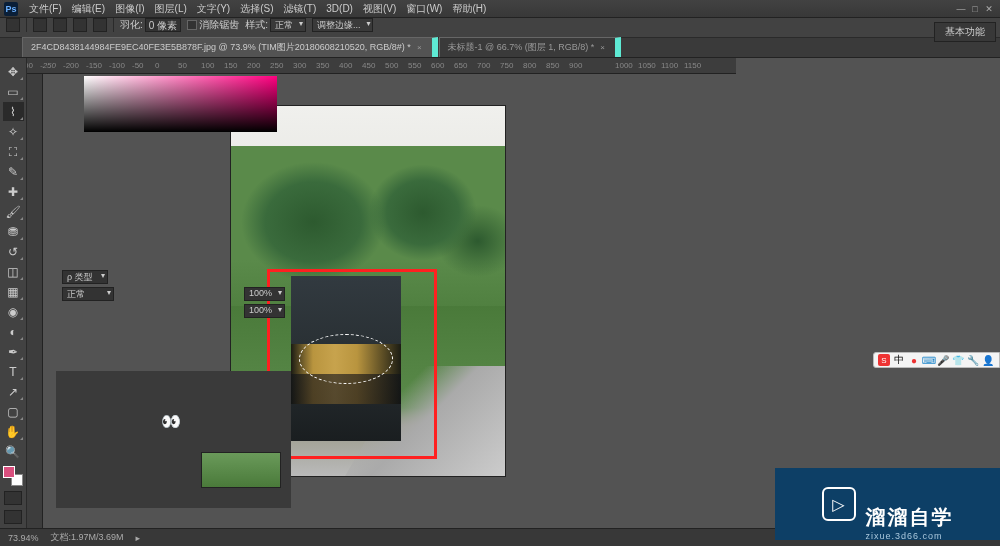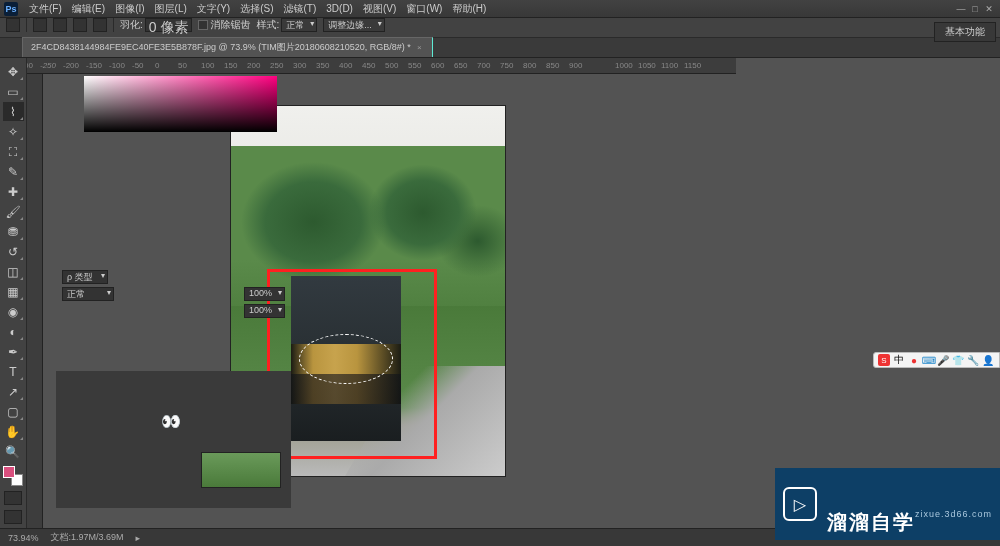--- a/index.html
+++ b/index.html
@@ -7,28 +7,28 @@
 
 .menubar { height: 18px; background: linear-gradient(#424242,#383838); display: flex; align-items: center; padding: 0 4px; font-size: 10px; color: #ccc; border-bottom: 1px solid #222; }
 .menubar .logo { width: 14px; height: 14px; background: #0a1f38; border-radius: 2px; margin-right: 6px; display: flex; align-items: center; justify-content: center; color: #6ab0ff; font-size: 9px; font-weight: bold; }
 .menubar .menu-item { padding: 0 5px; cursor: default; }
 .menubar .spacer { flex: 1; }
 .menubar .win-ctrl { width: 14px; text-align: center; color: #aaa; font-size: 9px; }
 
 .optbar { height: 20px; background: #424242; display: flex; align-items: flex-start; padding: 0 6px; font-size: 10px; color: #ccc; border-bottom: 1px solid #2a2a2a; gap: 6px; }
 .optbar .sep { width: 1px; height: 14px; background: #2a2a2a; }
 .optbar .field { display: flex; align-items: center; gap: 2px; }
-.optbar .inp { background: #333; border: 1px solid #222; color: #ccc; padding: 0 3px; height: 14px; font-size: 14px; min-width: 36px; }
+.optbar .inp { background: #333; border: 1px solid #222; color: #ccc; padding: 0 3px; height: 14px; font-size: 10px; min-width: 36px; }
 .optbar .ck { width: 10px; height: 10px; border: 1px solid #666; background: #333; }
 .optbar .drop { background: #3a3a3a; border: 1px solid #222; padding: 0 12px 0 4px; height: 14px; position: relative; font-size: 9px; }
 .optbar .drop::after { content: "▾"; position: absolute; right: 2px; top: 0; font-size: 8px; }
 .optbar .ico { width: 14px; height: 14px; background: #333; border: 1px solid #222; }
 
 .tabbar { height: 20px; background: #3a3a3a; display: flex; align-items: flex-end; padding-left: 22px; border-bottom: 1px solid #222; }
-.tab { font-size: 9px; color: #ccc; padding: 3px 10px 3px 8px; background: #535353; border-top: 1px solid #666; border-left: 1px solid #666; border-right: 1px solid #5eead4; position: relative; margin-right: 1px; }
+.tab { font-size: 9px; color: #ccc; padding: 3px 10px 3px 8px; background: #535353; border-top: 1px solid #666; border-left: 1px solid #666; border-right: 6px solid #5eead4; position: relative; margin-right: 1px; }
 .tab .x { margin-left: 6px; color: #999; font-size: 8px; }
 .tab.inactive { background: #3a3a3a; color: #999; }
 
 .main { position: absolute; top: 58px; left: 0; right: 0; bottom: 18px; display: flex; }
 .toolcol { width: 27px; background: #424242; border-right: 1px solid #2a2a2a; display: flex; flex-direction: column; align-items: center; padding-top: 4px; gap: 1px; }
 .toolcol .tool { width: 21px; height: 19px; display: flex; align-items: center; justify-content: center; color: #ccc; font-size: 12px; position: relative; }
 .toolcol .tool.sel { background: #2a2a2a; }
 .toolcol .tool .tri { position: absolute; right: 1px; bottom: 1px; width: 0; height: 0; border-right: 3px solid #888; border-top: 3px solid transparent; }
 .toolcol .swatches { margin-top: 4px; position: relative; width: 20px; height: 20px; }
 .toolcol .swatches .fg { position: absolute; width: 12px; height: 12px; background: #d94f7e; border: 1px solid #fff; left: 0; top: 0; }
@@ -103,21 +103,21 @@
 
 .preview { flex: 1; background: #3a3a3a; position: relative; min-height: 60px; }
 .preview .nav { position: absolute; right: 10px; bottom: 20px; width: 80px; height: 36px; background: linear-gradient(#6a9a5a,#4a7a3a); border: 1px solid #222; }
 .preview .eyes { position: absolute; left: 50%; top: 30%; transform: translateX(-50%); color: #888; font-size: 16px; letter-spacing: 4px; }
 
 .statusbar { position: absolute; bottom: 0; left: 0; right: 0; height: 18px; background: #383838; border-top: 1px solid #222; display: flex; align-items: center; padding: 0 8px; font-size: 9px; color: #aaa; gap: 12px; }
 
 
 .watermark { position: absolute; right: 0; bottom: 6px; width: 225px; height: 72px; background: #0d3f66; display: flex; align-items: center; justify-content: center; gap: 10px; color: #fff; }
 .watermark .play { width: 34px; height: 34px; border: 2px solid #fff; border-radius: 6px; display: flex; align-items: center; justify-content: center; font-size: 16px; }
-.watermark .txt { display: flex; flex-direction: row; margin-top: 36px; }
+.watermark .txt { display: flex; flex-direction: column; margin-top: 36px; }
 .watermark .big { font-size: 20px; font-weight: bold; letter-spacing: 2px; }
 .watermark .small { font-size: 9px; letter-spacing: 1px; color: #a9c7dd; }
 
 .ime { position: absolute; right: 0; top: 352px; height: 16px; background: #f4f4f4; border: 1px solid #bbb; border-radius: 3px 0 0 3px; display: flex; align-items: center; padding: 0 4px; gap: 3px; font-size: 10px; }
 .ime .i { width: 12px; height: 12px; display: flex; align-items: center; justify-content: center; }
 .ime .red { background: #e33; color: #fff; border-radius: 2px; font-size: 8px; }
 
 .feat { position: absolute; right: 4px; top: 22px; font-size: 10px; color: #ccc; background: #383838; padding: 2px 10px; border: 1px solid #222; }
 </style>
 </head>
@@ -162,20 +162,21 @@
     <span>样式:</span>
     <span class="drop">正常</span>
   </div>
   <div class="drop" style="min-width:56px">调整边缘...</div>
 </div>
 
 <div class="feat">基本功能</div>
 
 <div class="tabbar">
   <div class="tab"><span>2F4CD8438144984FE9EC40FE3E5B878F.jpg @ 73.9% (TIM图片20180608210520, RGB/8#) *</span><span class="x">×</span></div>
+  <div class="tab inactive"><span>未标题-1 @ 66.7% (图层 1, RGB/8) *</span><span class="x">×</span></div>
 </div>
 
 <div class="main">
   <div class="toolcol">
     <div class="tool">✥<span class="tri"></span></div>
     <div class="tool">▭<span class="tri"></span></div>
     <div class="tool sel">⌇<span class="tri"></span></div>
     <div class="tool">✧<span class="tri"></span></div>
     <div class="tool">⛶<span class="tri"></span></div>
     <div class="tool">✎<span class="tri"></span></div>

